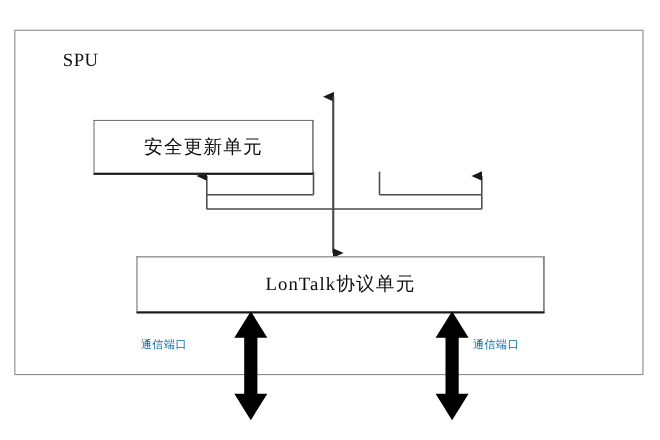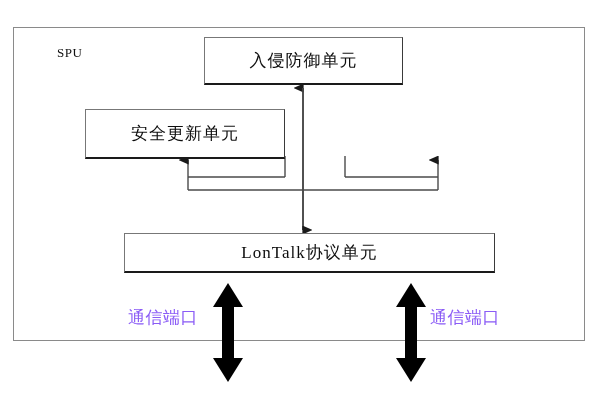--- a/index.html
+++ b/index.html
@@ -23,21 +23,21 @@
     width: 572px;
     height: 314px;
     border: 1px solid #8a8a8a;
     box-sizing: border-box;
     background: transparent;
   }
   .spu-label {
     position: absolute;
     left: 57px;
     top: 45px;
-    font-size: 13px;
+    font-size: 17px;
     color: #111111;
     letter-spacing: 0.5px;
     white-space: nowrap;
   }
   
   .unit-box {
     position: absolute;
     box-sizing: border-box;
     background: #ffffff;
     border: 1px solid #777777;
@@ -68,21 +68,21 @@
   #box-key {
     left: 333px;
     top: 105px;
     width: 200px;
     height: 50px;
   }
   #box-lontalk {
     left: 124px;
     top: 233px;
     width: 371px;
-    height: 40px;
+    height: 52px;
   }
   
   #wires {
     position: absolute;
     left: 0;
     top: 0;
     width: 600px;
     height: 400px;
     pointer-events: none;
   }
@@ -92,22 +92,22 @@
     top: 283px;
     width: 34px;
     height: 99px;
   }
   #port-arrow-left { left: 211px; }
   #port-arrow-right { left: 394px; }
   
   .port-label {
     position: absolute;
     top: 306px;
-    font-size: 17px;
-    color: #8b5cf6;
+    font-size: 10px;
+    color: #0369a1;
     letter-spacing: 0.5px;
     white-space: nowrap;
   }
   #port-label-left { left: 128px; }
   #port-label-right { left: 430px; }
 </style>
 </head>
 <body>
 
 <div id="canvas">
@@ -132,23 +132,20 @@
     <path d="M188,190 L438,190" stroke="#4a4a4a" stroke-width="1.4" fill="none"></path>
     <line x1="188" y1="190" x2="188" y2="160" stroke="#4a4a4a" stroke-width="1.4" marker-end="url(#arrow-up)"></line>
     <line x1="438" y1="190" x2="438" y2="160" stroke="#4a4a4a" stroke-width="1.4" marker-end="url(#arrow-up)"></line>
 
     <path d="M285,177 L285,156" stroke="#4a4a4a" stroke-width="1.4" fill="none"></path>
     <path d="M188,177 L285,177" stroke="#4a4a4a" stroke-width="1.4" fill="none"></path>
     <path d="M345,177 L345,156" stroke="#4a4a4a" stroke-width="1.4" fill="none"></path>
     <path d="M345,177 L438,177" stroke="#4a4a4a" stroke-width="1.4" fill="none"></path>
   </svg>
 
-  <div class="unit-box" id="box-ips">
-    <span class="unit-label">入侵防御单元</span>
-  </div>
 
   <div class="unit-box" id="box-update">
     <span class="unit-label">安全更新单元</span>
   </div>
 
 
   <div class="unit-box" id="box-lontalk">
     <span class="unit-label">LonTalk协议单元</span>
   </div>
 

